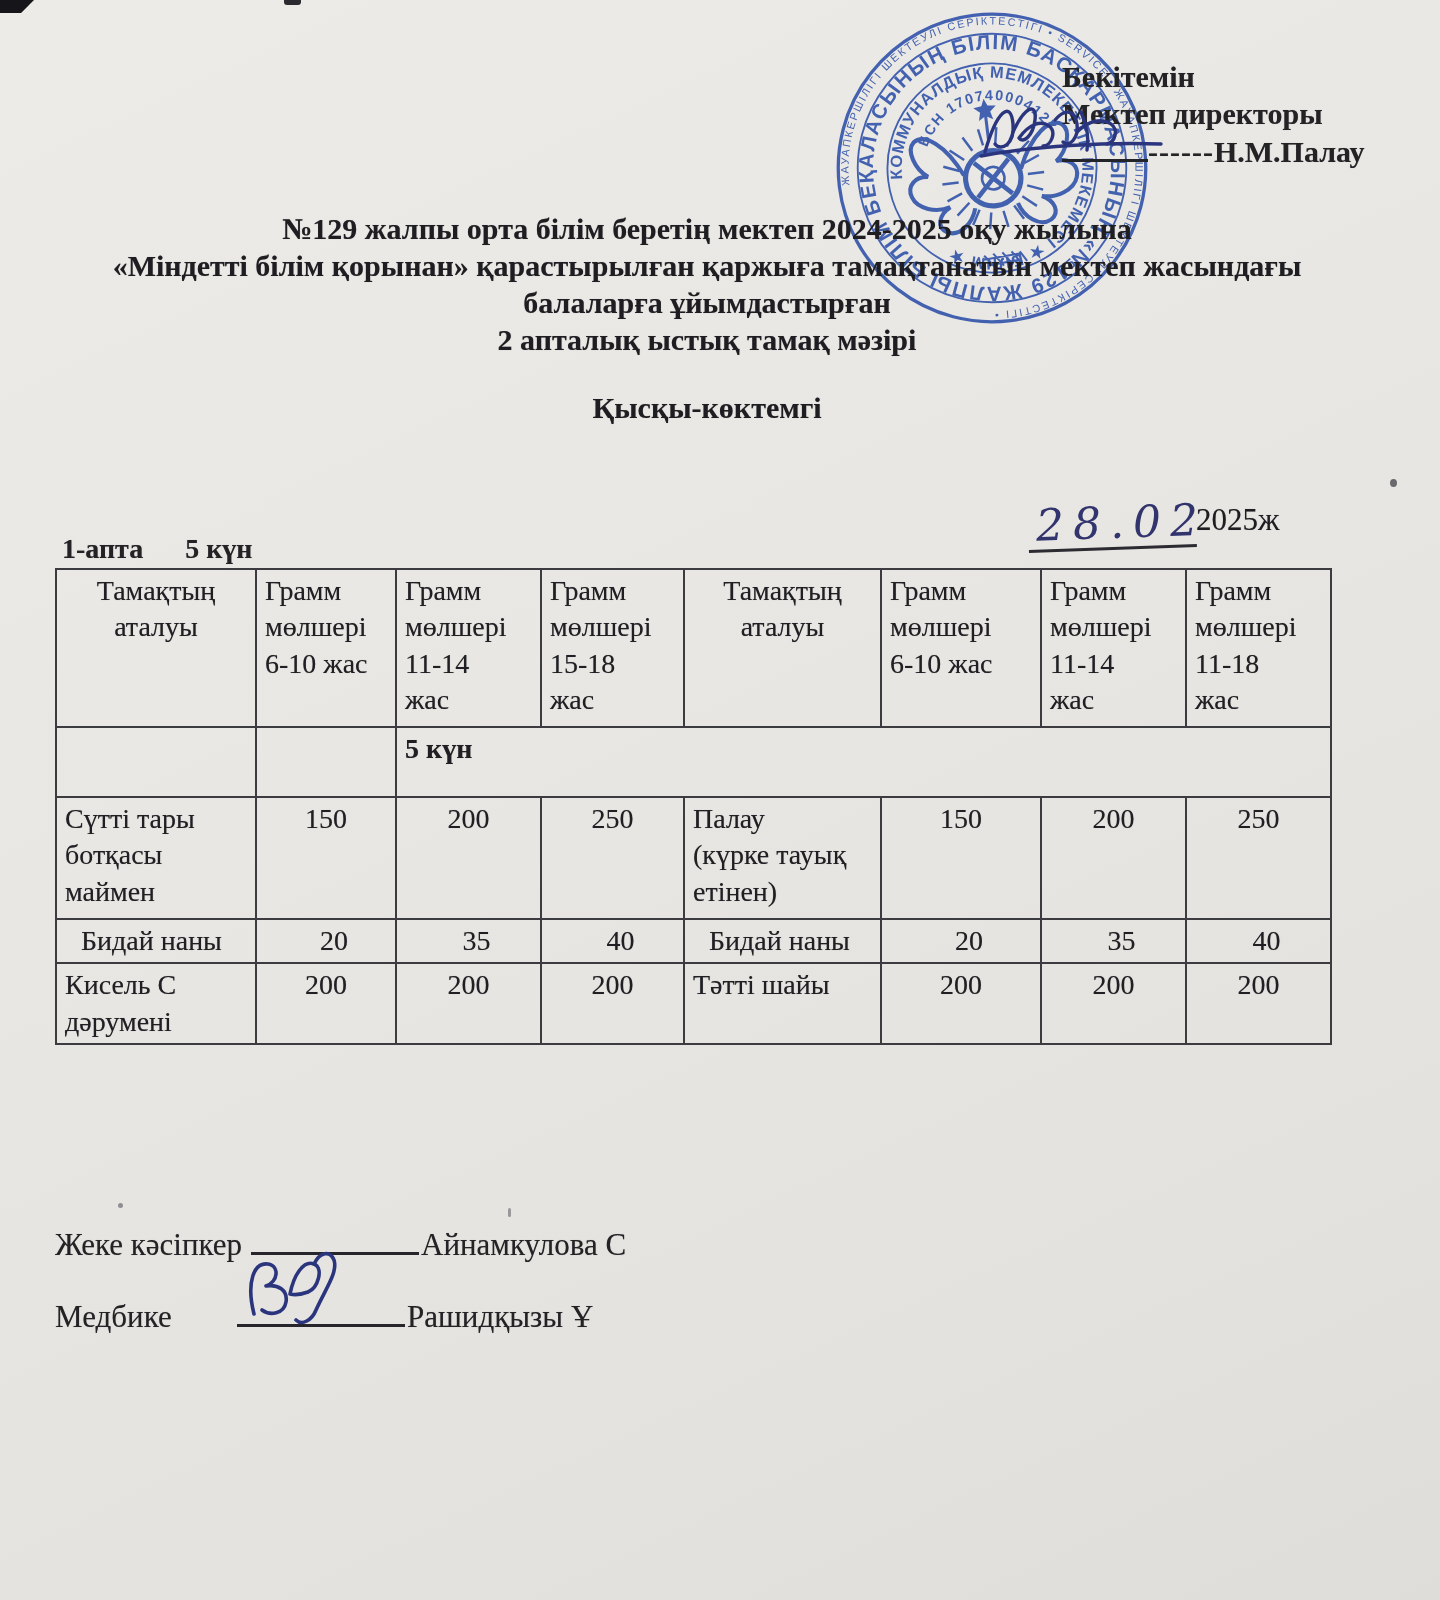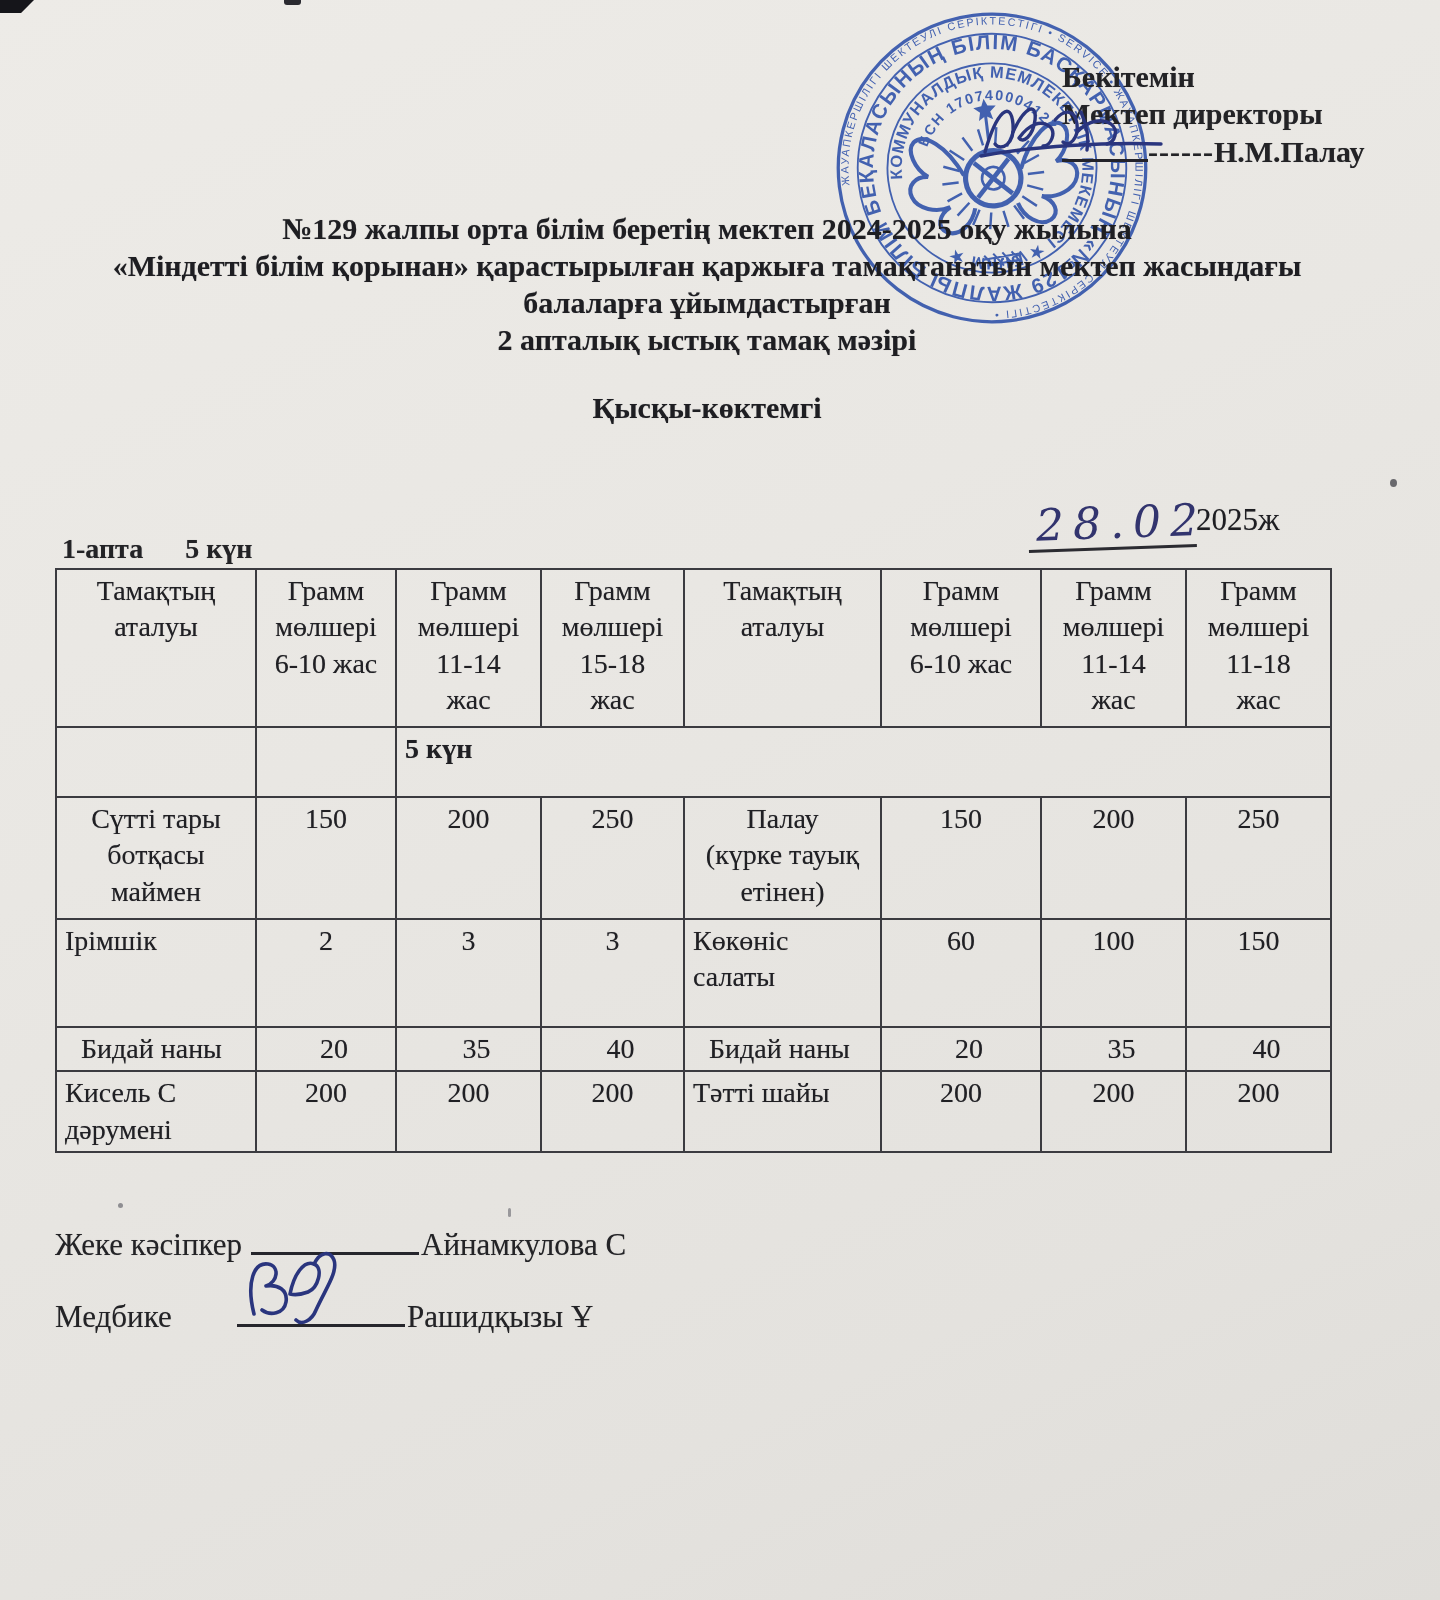--- a/index.html
+++ b/index.html
@@ -33,25 +33,25 @@
   .date-block{position:absolute;left:1028px;top:494px;white-space:nowrap;}
   .hand-date{display:inline-block;width:168px;height:56px;border-bottom:3px solid #2b2b31;
     font-family:"DejaVu Serif",serif;font-style:italic;font-size:44px;color:#32346e;
     letter-spacing:9px;padding-left:8px;transform:rotate(-2deg);box-sizing:border-box;line-height:58px;}
   .year{font-weight:normal;font-size:31px;margin-left:0;vertical-align:8px;color:#1e1e22;}
   
   table.menu{position:absolute;left:55px;top:568px;width:1277px;border-collapse:collapse;table-layout:fixed;
     font-size:28px;color:#202024;}
   table.menu td{border:2px solid #3b3b40;vertical-align:top;padding:3px 8px;line-height:1.3;}
   td.hname{text-align:center;white-space:pre-line;}
-  td.hnum{text-align:center;white-space:pre-line;}
+  td.hnum{text-align:left;white-space:pre-line;}
   tr.hdr td{height:150px;}
   tr.band td{height:62px;}
   td.band-cell{vertical-align:bottom;text-align:left;padding-left:231px;font-weight:bold;padding-bottom:2px;}
-  tr.r1 td{height:114px;text-align:center;}
+  tr.r1 td{height:114px;}
   tr.r2 td{height:100px;}
   tr.r3 td{height:28px;padding-left:24px;}
   tr.r4 td{height:70px;}
   td.name{text-align:left;white-space:pre-line;}
   td.num{text-align:center;}
   
   .foot1{position:absolute;left:55px;top:1224px;font-size:31px;white-space:nowrap;}
   .foot2{position:absolute;left:55px;top:1296px;font-size:31px;white-space:nowrap;}
   .foot-label1{display:inline-block;min-width:196px;}
   .foot-label2{display:inline-block;min-width:182px;}
@@ -191,31 +191,20 @@
         <td class="num">150</td>
         <td class="num">200</td>
         <td class="num">250</td>
         <td class="name">Палау
 (күрке тауық
 етінен)</td>
         <td class="num">150</td>
         <td class="num">200</td>
         <td class="num">250</td>
       </tr>
-      <tr class="r2">
-        <td class="name">Ірімшік</td>
-        <td class="num">2</td>
-        <td class="num">3</td>
-        <td class="num">3</td>
-        <td class="name">Көкөніс
-салаты</td>
-        <td class="num">60</td>
-        <td class="num">100</td>
-        <td class="num">150</td>
-      </tr>
       <tr class="r3">
         <td class="name">Бидай наны</td>
         <td class="num">20</td>
         <td class="num">35</td>
         <td class="num">40</td>
         <td class="name">Бидай наны</td>
         <td class="num">20</td>
         <td class="num">35</td>
         <td class="num">40</td>
       </tr>

